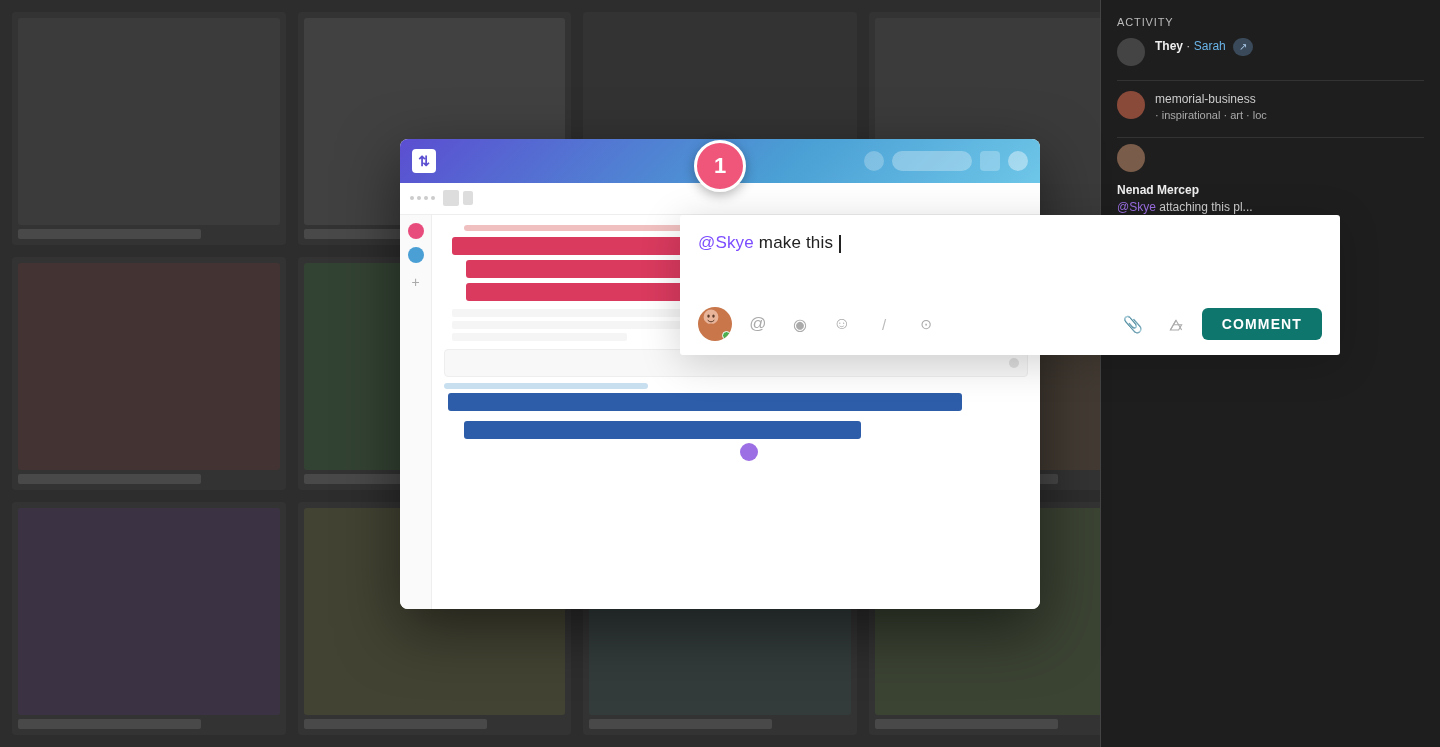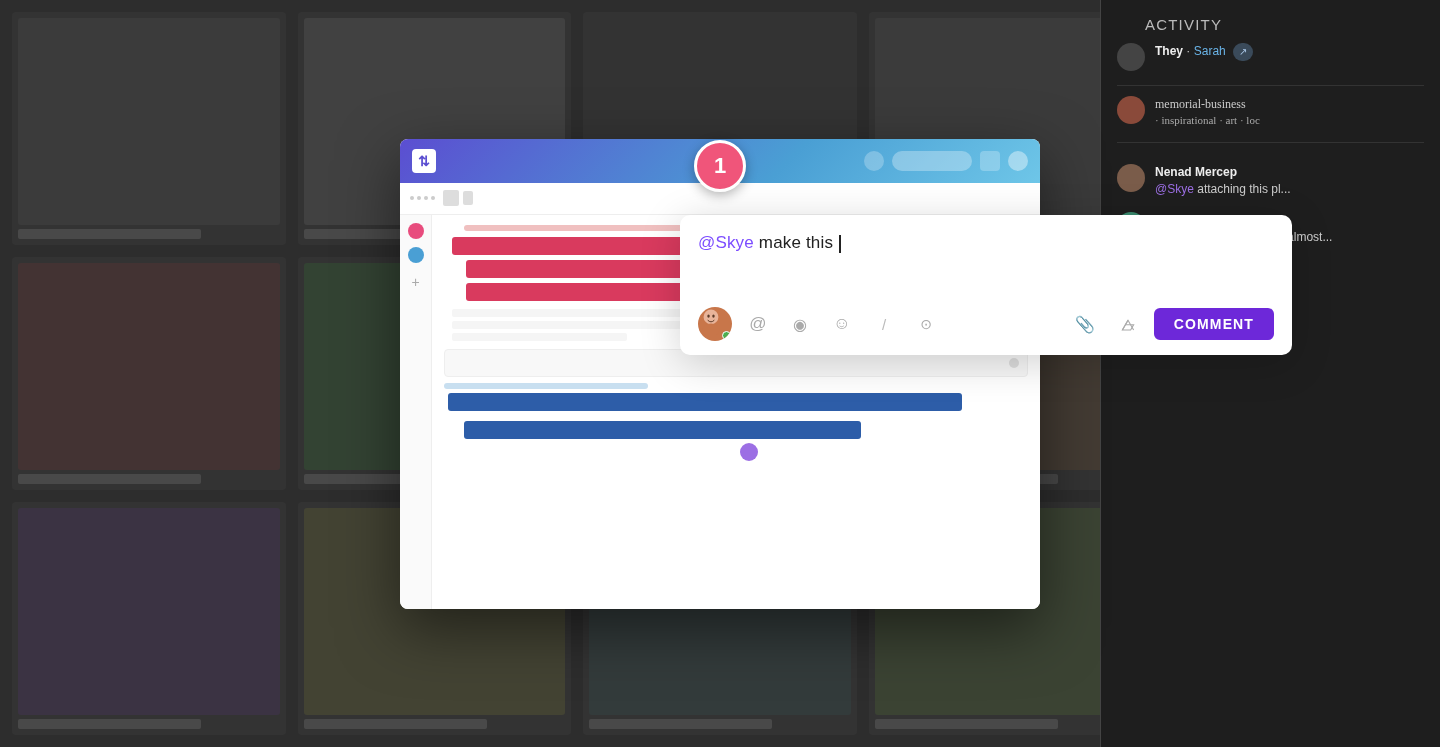--- a/index.html
+++ b/index.html
@@ -323,23 +323,23 @@
       box-shadow: 0 3px 12px rgba(0,0,0,0.3);
       border: 3px solid white;
     }
 
     
     .comment-popup {
       position: absolute;
       top: 215px;
       left: 50%;
       transform: translateX(-40px);
-      width: 612px;
+      width: 660px;
       background: white;
-      border-radius: 10px;
+      border-radius: 3px;
       box-shadow: 0 8px 40px rgba(0,0,0,0.18);
       padding: 18px 18px 14px 18px;
       z-index: 30;
     }
 
     .comment-text-area {
       min-height: 60px;
       font-size: 17px;
       color: #222;
       margin-bottom: 14px;
@@ -403,39 +403,38 @@
       color: #aaa;
       font-size: 17px;
       cursor: pointer;
       border: none;
       background: none;
     }
 
     .comment-spacer { flex: 1; }
 
     .comment-submit-btn {
-      background: #6d28d9;
+      background: #0f766e;
       color: white;
       border: none;
       border-radius: 6px;
       padding: 8px 20px;
       font-size: 14px;
       font-weight: 700;
       letter-spacing: 0.08em;
       cursor: pointer;
     }
 
     
     .rp-header {
       color: #bbb;
-      font-size: 15px;
+      font-size: 11px;
       text-transform: uppercase;
       letter-spacing: 0.08em;
       margin-bottom: 10px;
-      margin-left: 28px;
     }
 
     .rp-row {
       display: flex;
       align-items: flex-start;
       gap: 10px;
       margin-bottom: 14px;
     }
 
     .rp-avatar {
@@ -551,29 +550,29 @@
       <div class="rp-avatar rp-avatar-dark"></div>
       <div class="rp-text">
         <span class="rp-name">They</span> 
         <span> · </span>
         <span class="rp-blue-text">Sarah</span>
         <span class="rp-tag">↗</span>
       </div>
     </div>
 
 
-    <div class="rp-row" style="margin-top:10px; padding-top:10px; border-top: 1px solid #333; font-family: Liberation Serif, serif;">
+    <div class="rp-row" style="margin-top:10px; padding-top:10px; border-top: 1px solid #333;">
       <div class="rp-avatar" style="background:#8a4a3a;"></div>
       <div class="rp-text">
         <span>memorial-business</span>
         <span style="color:#aaa;font-size:11px;display:block;">· inspirational · art · loc</span>
       </div>
     </div>
 
-    <div class="rp-row" style="margin-top:10px; padding-top:21px; border-top: 1px solid #333;">
+    <div class="rp-row" style="margin-top:10px; padding-top:6px; border-top: 1px solid #333; flex-direction: column;">
       <div class="rp-avatar rp-avatar-med"></div>
       <div class="rp-text">
         <span class="rp-name">Nenad Mercep</span><br>
         <span class="rp-mention">@Skye</span>
         <span> attaching this pl...</span>
       </div>
     </div>
 
     <div class="rp-row" style="margin-top:8px;">
       <div class="rp-avatar rp-avatar-light"></div>

